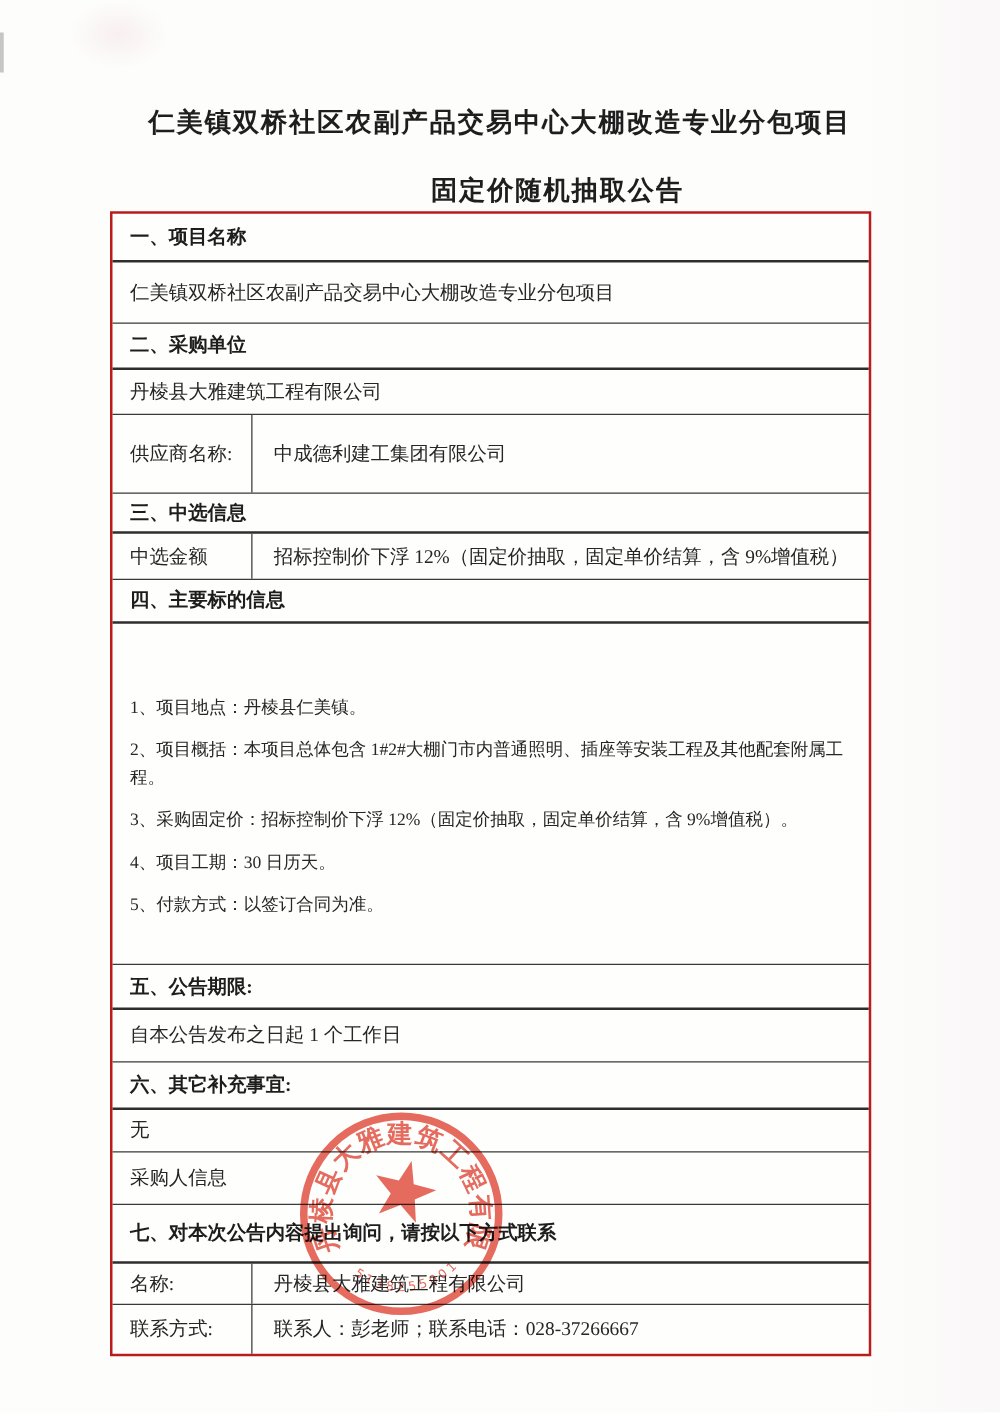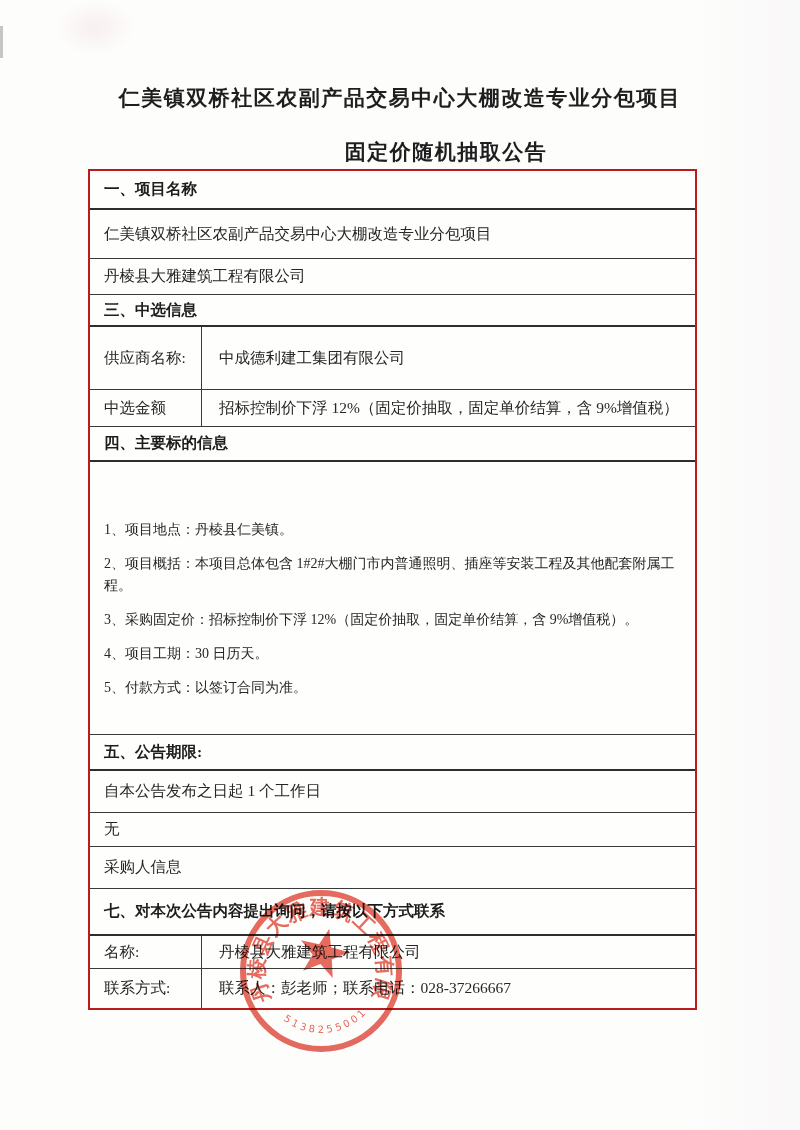--- a/index.html
+++ b/index.html
@@ -83,32 +83,35 @@
 <div class="doc-table">
 
   <div class="row hdr r0">
     <div class="full">一、项目名称</div>
   </div>
 
   <div class="row r1">
     <div class="full">仁美镇双桥社区农副产品交易中心大棚改造专业分包项目</div>
   </div>
 
+  <div class="row hdr r2">
+    <div class="full">二、采购单位</div>
+  </div>
 
   <div class="row r3">
     <div class="full">丹棱县大雅建筑工程有限公司</div>
   </div>
 
-  <div class="row hdr r4">
-    <div class="full">三、中选信息</div>
-  </div>
-
   <div class="row r5">
     <div class="label">供应商名称:</div>
     <div class="value">中成德利建工集团有限公司</div>
+  </div>
+
+  <div class="row hdr r4">
+    <div class="full">三、中选信息</div>
   </div>
 
   <div class="row r6">
     <div class="label">中选金额</div>
     <div class="value">招标控制价下浮 12%（固定价抽取，固定单价结算，含 9%增值税）</div>
   </div>
 
   <div class="row hdr r7">
     <div class="full">四、主要标的信息</div>
   </div>
@@ -124,20 +127,23 @@
   </div>
 
   <div class="row hdr r9">
     <div class="full">五、公告期限:</div>
   </div>
 
   <div class="row r10">
     <div class="full">自本公告发布之日起 1 个工作日</div>
   </div>
 
+  <div class="row hdr r11">
+    <div class="full">六、其它补充事宜:</div>
+  </div>
 
   <div class="row r12">
     <div class="full">无</div>
   </div>
 
   <div class="row r14">
     <div class="full">采购人信息</div>
   </div>
 
   <div class="row hdr r13">

